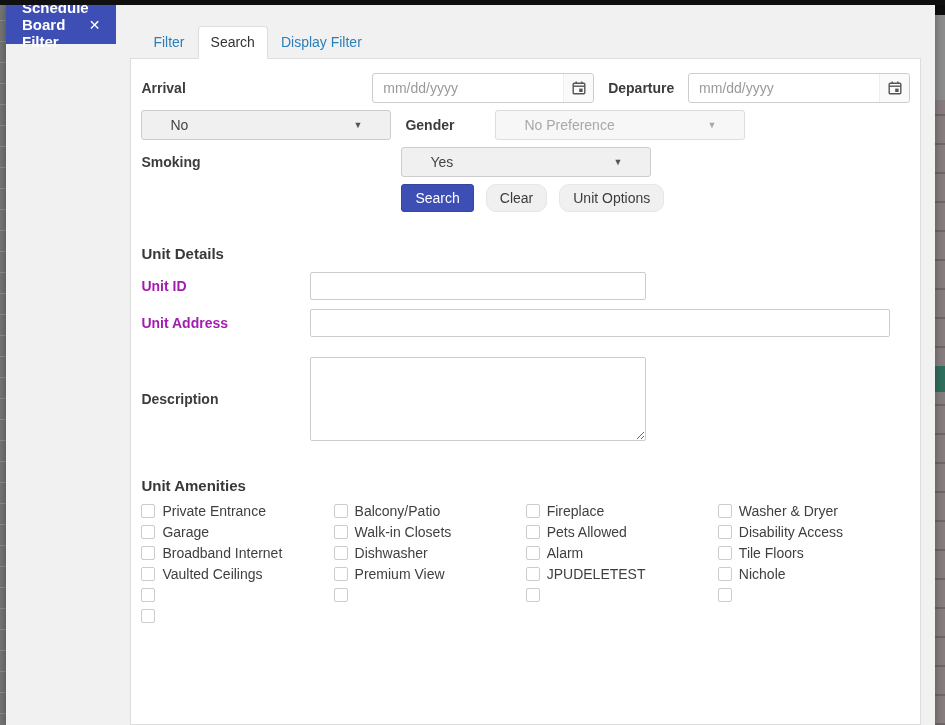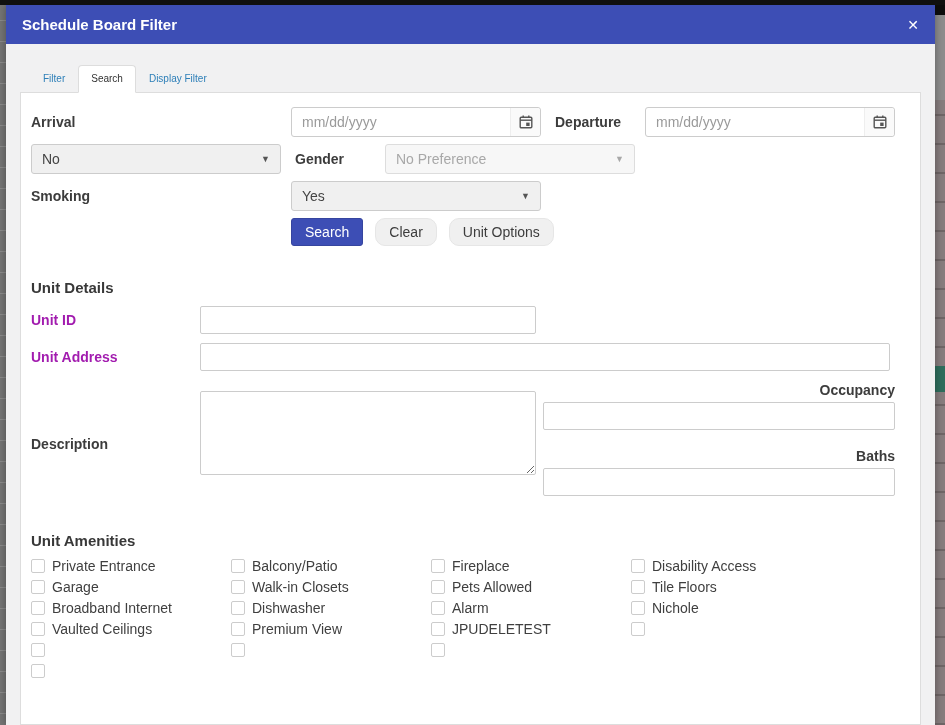--- a/index.html
+++ b/index.html
@@ -22,36 +22,36 @@
     position:absolute; right:0; top:0; width:10px; height:725px;
     background: repeating-linear-gradient(#877d7e 0 27px, #6f6667 27px 29px);
   }
   .bg-right .blk  { position:absolute; top:0;   left:0; width:10px; height:15px; background:#0d0d0d; }
   .bg-right .gry  { position:absolute; top:15px;left:0; width:10px; height:85px; background:#8d8d8d; }
   .bg-right .grn  { position:absolute; top:366px;left:0; width:10px; height:26px; background:#2f6e5d; }
 
   
   .modal {
     position:absolute; left:6px; top:5px; width:929px; height:720px;
-    background:#f1f1f2; display:flex; flex-direction:column;
+    background:#f1f1f2; display:flex; 
     box-shadow: 0 0 8px rgba(0,0,0,.35);
   }
   .modal-header {
     height:39px; flex:0 0 39px; background:#3d4eb5; display:flex; align-items:center;
     padding:0 16px; color:#fff;
   }
   .modal-title { font-size:15px; font-weight:bold; }
   .modal-close { margin-left:auto; font-size:14px; font-weight:bold; cursor:pointer; line-height:1; }
 
   .modal-body { flex:1; display:flex; flex-direction:column; overflow:hidden; }
 
   
   .tabs { display:flex; align-items:flex-end; margin:21px 0 0 24px; position:relative; z-index:2; }
   .tab {
-    padding:7px 12px 8px; color:#2d7fb8; cursor:pointer; font-size:10px;
+    padding:7px 12px 8px; color:#2d7fb8; cursor:pointer; font-size:14px;
     border:1px solid transparent; margin-bottom:-1px;
   }
   .tab.active {
     background:#fff; color:#333; border:1px solid #ddd; border-bottom-color:#fff;
     border-radius:4px 4px 0 0;
   }
 
   
   .panel {
     flex:1; background:#fff; border:1px solid #ddd; margin:0 14px;
@@ -70,21 +70,21 @@
   }
   .date-wrap input::placeholder { color:#9a9a9a; opacity:1; }
   .cal-btn {
     position:absolute; right:1px; top:1px; width:30px; height:28px;
     display:flex; align-items:center; justify-content:center; cursor:pointer;
     background:#fafafa; border-left:1px solid #eee; border-radius:0 3px 3px 0;
   }
 
   .select {
     width:250px; height:30px; background:#f0f0f0; border:1px solid #ccc; border-radius:3px;
-    display:flex; align-items:center; padding:0 10px; cursor:pointer; color:#444;
+    display:flex; align-items:center; padding:0 28px; cursor:pointer; color:#444;
   }
   .select .arrow { margin-left:auto; font-size:9px; color:#555; }
   .select.disabled { background:#f7f7f7; border-color:#ddd; color:#a8a8a8; cursor:default; }
   .select.disabled .arrow { color:#a8a8a8; }
 
   .btn-row { margin-top:7px; margin-bottom:0; }
   .btn {
     height:28px; padding:0 13px; font-family:inherit; font-size:14px; border-radius:3px;
     cursor:pointer; border:1px solid transparent;
   }
@@ -217,26 +217,20 @@
       </div>
 
       <div class="detail-row">
         <div class="dlabel">Unit Address</div>
         <input type="text" class="text-input unit-address-input" style="">
       </div>
 
       <div class="desc-grid">
         <div class="desc-label">Description</div>
         <textarea style=""></textarea>
-        <div class="desc-right">
-          <div class="num-label">Occupancy</div>
-          <input type="text" class="text-input num-input" style="">
-          <div class="num-label baths-label">Baths</div>
-          <input type="text" class="text-input num-input" style="">
-        </div>
       </div>
 
       <h3 class="section-heading h-amenities">Unit Amenities</h3>
 
       <div class="amenities">
 
         <div class="am-col">
           <label class="amenity">
             <span class="cb"></span>
             <span class="am-label">Private Entrance</span>
@@ -303,20 +297,24 @@
             <span class="cb"></span>
             <span class="am-label">JPUDELETEST</span>
           </label>
           <label class="amenity">
             <span class="cb"></span>
             <span class="am-label"></span>
           </label>
         </div>
 
         <div class="am-col">
+          <label class="amenity">
+            <span class="cb"></span>
+            <span class="am-label">Washer &amp; Dryer</span>
+          </label>
           <label class="amenity">
             <span class="cb"></span>
             <span class="am-label">Disability Access</span>
           </label>
           <label class="amenity">
             <span class="cb"></span>
             <span class="am-label">Tile Floors</span>
           </label>
           <label class="amenity">
             <span class="cb"></span>

